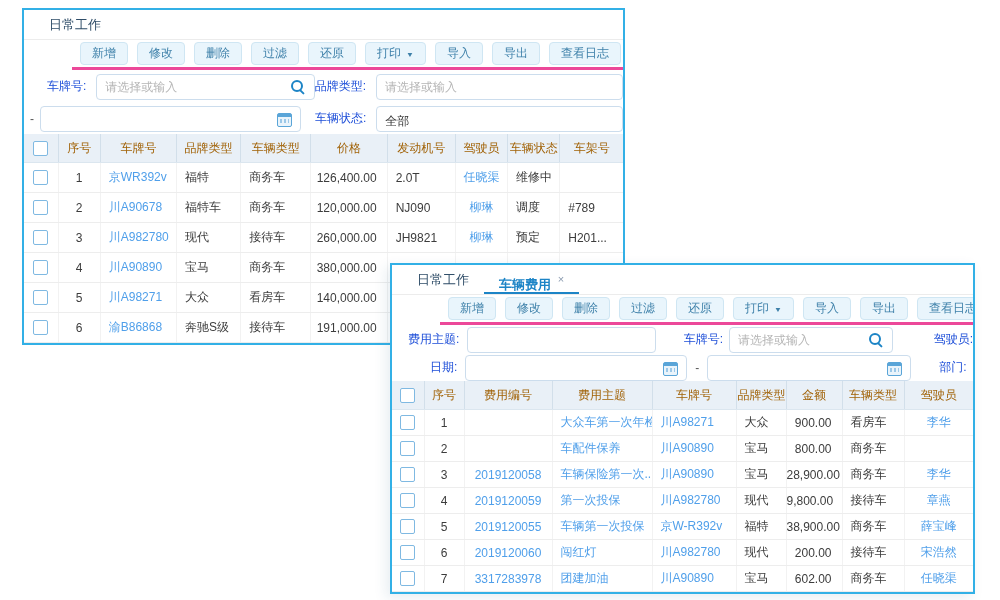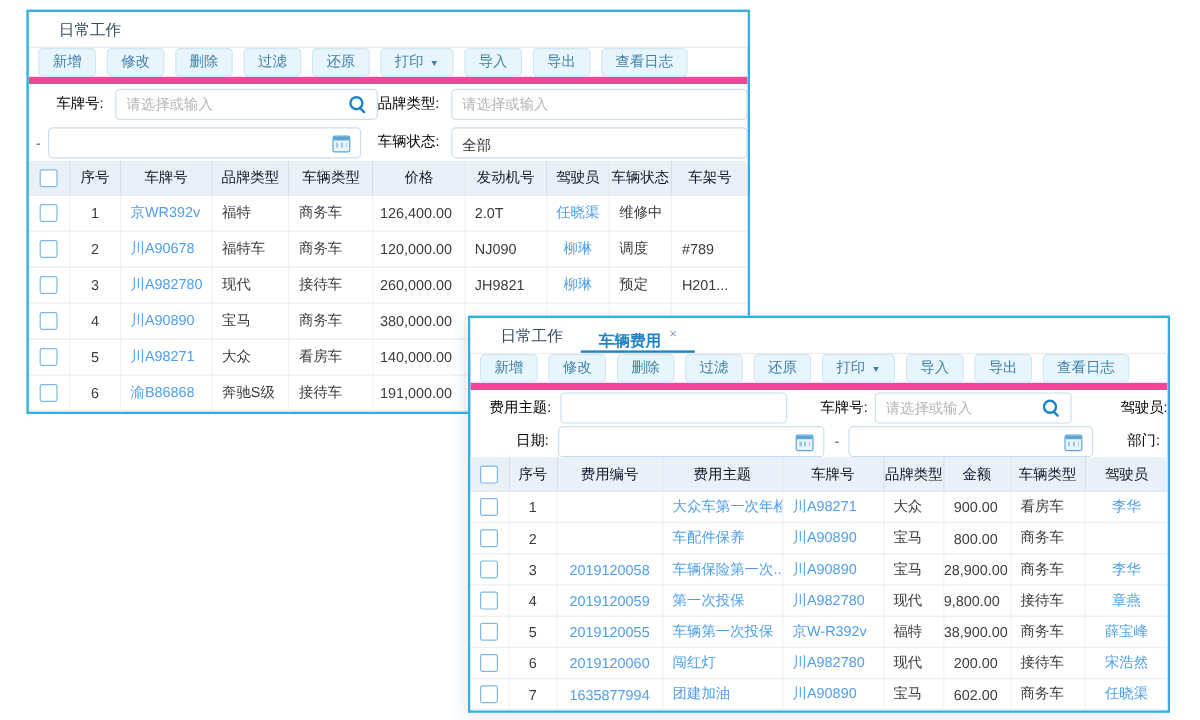--- a/index.html
+++ b/index.html
@@ -15,34 +15,34 @@
   #win1{left:22px;top:8px;width:603px;}
   #win2{left:390px;top:263px;width:585px;box-shadow:-4px 4px 12px rgba(30,90,130,0.10);}
 
   
   .tabbar{display:flex;align-items:flex-end;height:29px;padding-left:10px;border-bottom:1px solid #ececec;background:#fff;}
   .tab{font-size:13px;color:#2f4d68;padding:0 15px;line-height:27px;height:28px;box-sizing:border-box;cursor:pointer;white-space:nowrap;}
   .tab.active{color:#1c84c6;font-weight:bold;border-bottom:2px solid #1c84c6;}
   .tab-close{font-size:11px;color:#8a9bb0;vertical-align:6px;margin-left:3px;font-weight:normal;}
 
   
-  .toolbar{display:flex;align-items:center;gap:9px;height:30px;box-sizing:border-box;padding:0 8px;border-bottom:6px solid #ec4899;}
+  .toolbar{display:flex;align-items:center;gap:9px;height:30px;box-sizing:border-box;padding:0 8px;border-bottom:3px solid #ec4899;margin-left:48px;}
   .tbtn{
     background:#e9f5fc;border:1px solid #cfe6f3;border-radius:4px;color:#3e80a9;
     font-size:12px;padding:4px 11px;line-height:1.1;font-family:inherit;cursor:pointer;white-space:nowrap;
   }
   .caret{font-size:8px;margin-left:5px;color:#3e80a9;display:inline-block;transform:scaleY(0.9);}
 
   
   .frow{display:flex;align-items:center;white-space:nowrap;}
   #win1 .frow-a{height:33px;padding-left:23px;}
   #win1 .frow-b{height:31px;padding-left:6px;}
   #win2 .frow-a{height:29px;padding-left:16px;}
   #win2 .frow-b{height:27px;padding-left:38px;}
-  .flabel{font-size:12px;color:#000000;}
+  .flabel{font-size:12px;color:#1d4ed8;}
   .dash{font-size:12px;color:#555;}
   .input-wrap{position:relative;display:inline-block;height:26px;}
   .input-wrap input{
     width:100%;height:26px;box-sizing:border-box;border:1px solid #ccdded;border-radius:4px;
     padding:0 40px 0 8px;font-size:12px;color:#333;font-family:inherit;outline:none;background:#fff;
   }
   .input-wrap.noicon input{padding-right:8px;}
   input::placeholder{color:#b5b5b5;}
   .select{
     height:26px;box-sizing:border-box;border:1px solid #ccdded;border-radius:4px;
@@ -57,21 +57,21 @@
   .search-icon{position:absolute;right:12px;top:6px;width:8px;height:8px;border:2px solid #1c84c6;border-radius:50%;cursor:pointer;}
   .search-icon::after{content:"";position:absolute;left:8px;top:7px;width:2px;height:6px;background:#1c84c6;border-radius:1px;transform:rotate(-45deg);}
   .cal-icon{position:absolute;right:9px;top:7px;width:13px;height:12px;border:1px solid #5aa5d8;border-radius:2px;background:#eaf4fb;cursor:pointer;}
   .cal-icon::before{content:"";position:absolute;left:0;top:0;right:0;height:3px;background:#5aa5d8;}
   .cal-icon::after{content:"";position:absolute;left:2px;top:5px;width:9px;height:4px;
     background:repeating-linear-gradient(90deg,#9cc8e8 0 2px,transparent 2px 4px);}
 
   
   table{border-collapse:collapse;table-layout:fixed;width:100%;}
   th{
-    background:#e9f0f7;font-size:12px;color:#0f172a;font-weight:normal;height:26px;
+    background:#e9f0f7;font-size:12px;color:#a16207;font-weight:normal;height:26px;
     border-right:1px solid #d2dfea;border-bottom:1px solid #dbe6ef;text-align:center;white-space:nowrap;overflow:hidden;
   }
   td{
     font-size:12px;color:#3c3c3c;border-bottom:1px solid #ededed;border-right:1px solid #f2f2f2;
     padding:0 0 0 8px;white-space:nowrap;overflow:hidden;background:#fff;
   }
   #win1 td{height:29px;}
   #win2 td{height:25px;}
   th:last-child,td:last-child{border-right:none;}
   td.center{text-align:center;padding-left:0;}
@@ -362,21 +362,21 @@
           <td class="link">闯红灯</td>
           <td class="link">川A982780</td>
           <td class="">现代</td>
           <td class="num">200.00</td>
           <td class="">接待车</td>
           <td class="link center">宋浩然</td>
         </tr>
         <tr>
           <td class="cb-cell"><span class="cb"></span></td>
           <td class="center">7</td>
-          <td class="link center">1635877994</td>
+          <td class="link center">3317283978</td>
           <td class="link">团建加油</td>
           <td class="link">川A90890</td>
           <td class="">宝马</td>
           <td class="num">602.00</td>
           <td class="">商务车</td>
           <td class="link center">任晓渠</td>
         </tr>
       </tbody>
     </table>
 </div>

